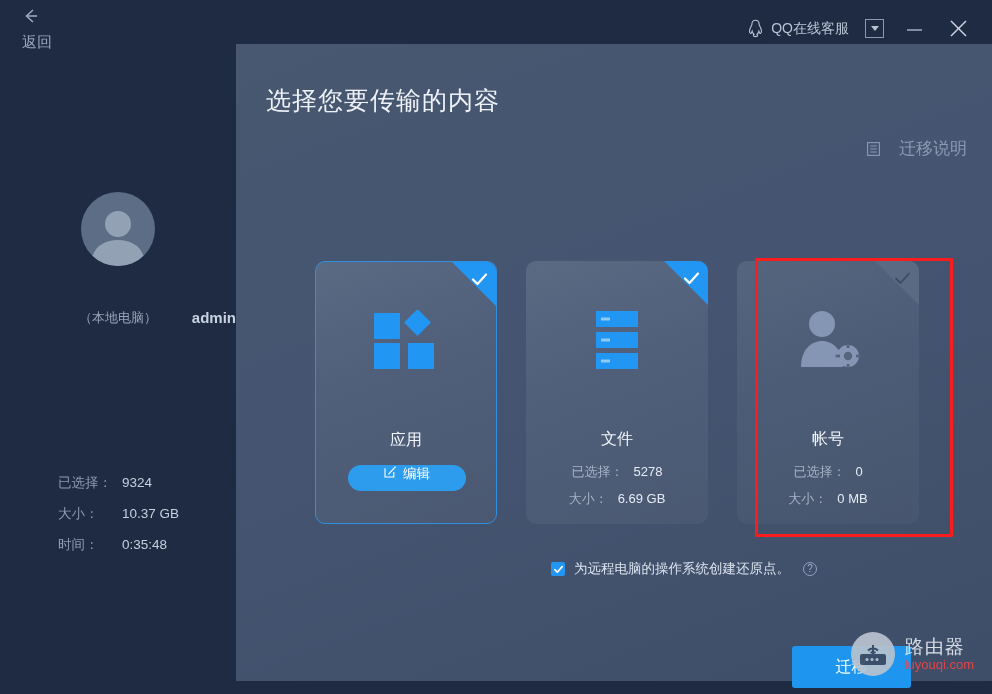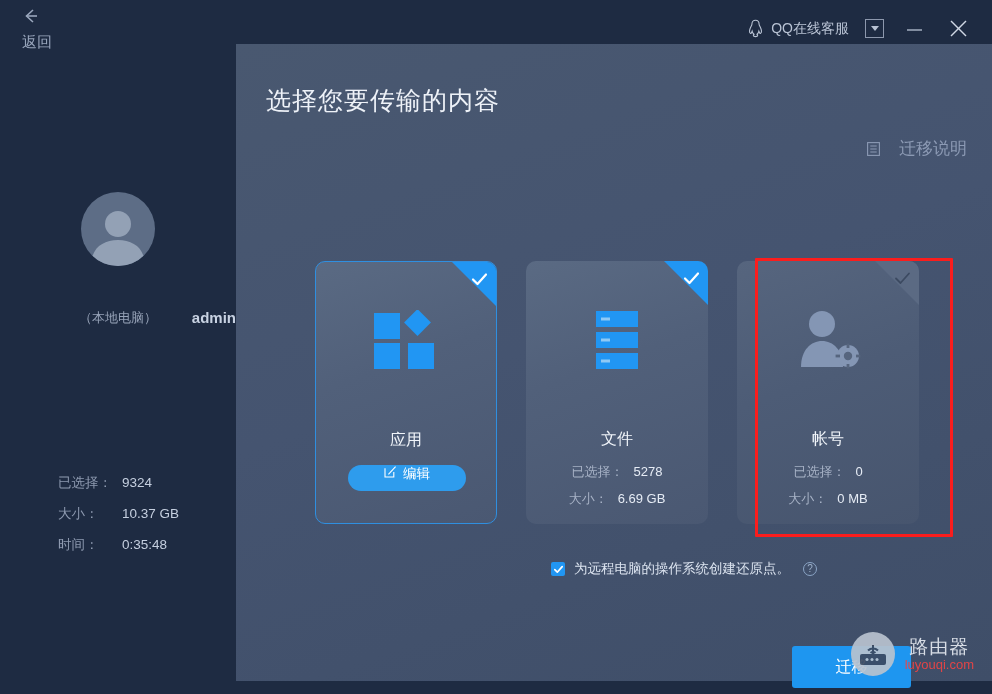--- a/index.html
+++ b/index.html
@@ -212,21 +212,20 @@
     color: #ffffff; font-size: 16px;
     display: flex; align-items: center; justify-content: center;
     cursor: pointer;
   }
 
   
   .watermark {
     position: absolute; right: 18px; bottom: 18px;
     display: flex; align-items: center; gap: 10px;
     opacity: .92;
-    text-align: center;
   }
   .wm-circle {
     width: 44px; height: 44px; border-radius: 50%;
     background: #b9c3cf;
     display: flex; align-items: center; justify-content: center;
   }
   .wm-text .t1 { color: #e4e9f0; font-size: 19px; line-height: 21px; letter-spacing: 1px; }
   .wm-text .t2 { color: #ef4444; font-size: 13px; line-height: 15px; }
 </style>
 </head>

